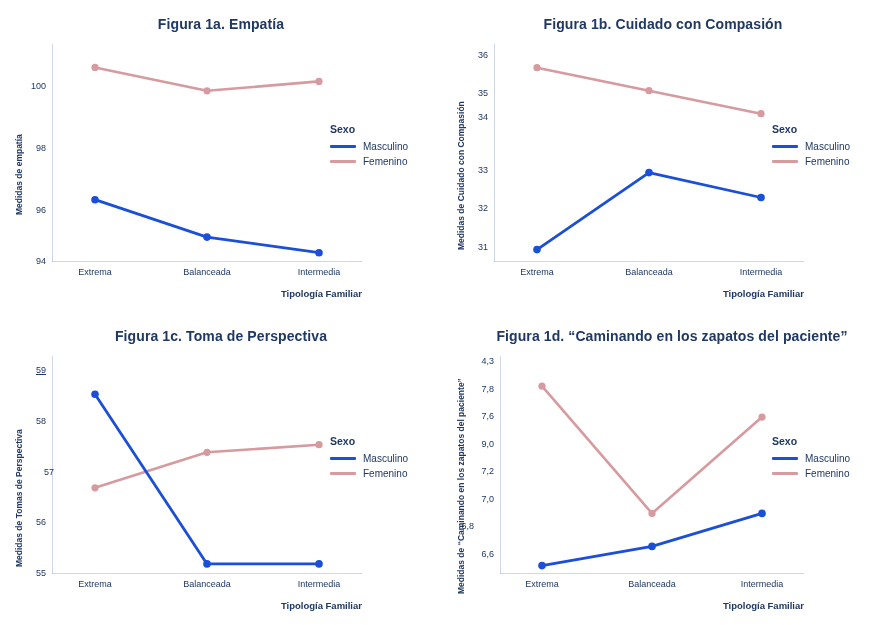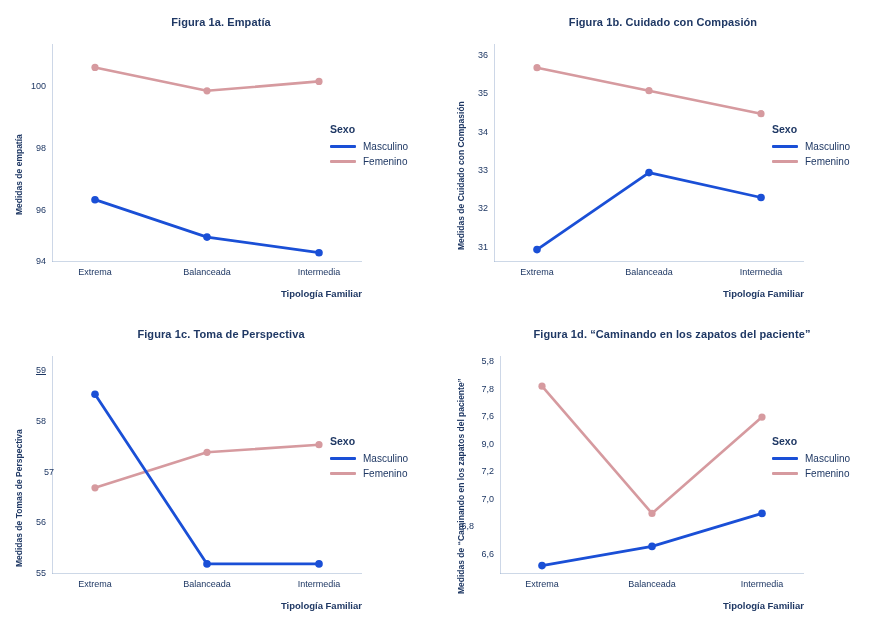--- a/index.html
+++ b/index.html
@@ -24,21 +24,21 @@
   .panel {
     position: relative;
     box-sizing: border-box;
   }
   .panel-title {
     position: absolute;
     top: 16px;
     left: 0;
     width: 100%;
     text-align: center;
-    font-size: 11px;
+    font-size: 14px;
     font-weight: bold;
     color: #1f3864;
     letter-spacing: 0.1px;
   }
   .plot-wrap {
     position: absolute;
   }
   .y-axis-label {
     position: absolute;
     font-size: 8.5px;
@@ -167,21 +167,21 @@
         <circle cx="267" cy="69.7" r="3.6" fill="#d69a9f"></circle>
 
         <polyline points="43,205.6 155,128.6 267,153.5" fill="none" stroke="#1a4fd6" stroke-width="2.8" stroke-linejoin="round" stroke-linecap="round"></polyline>
         <circle cx="43" cy="205.6" r="3.8" fill="#1a4fd6"></circle>
         <circle cx="155" cy="128.6" r="3.8" fill="#1a4fd6"></circle>
         <circle cx="267" cy="153.5" r="3.8" fill="#1a4fd6"></circle>
       </svg>
     </div>
     <div class="tick-y" style="left:14px; top:50px; width:32px;">36</div>
     <div class="tick-y" style="left:14px; top:88px; width:32px;">35</div>
-    <div class="tick-y" style="left:14px; top:127px; width:32px;">34</div>
+    <div class="tick-y" style="left:14px; top:112px; width:32px;">34</div>
     <div class="tick-y" style="left:14px; top:165px; width:32px;">33</div>
     <div class="tick-y" style="left:14px; top:203px; width:32px;">32</div>
     <div class="tick-y" style="left:14px; top:242px; width:32px;">31</div>
     <div class="tick-x" style="left:55px; top:267px; width:80px;">Extrema</div>
     <div class="tick-x" style="left:167px; top:267px; width:80px;">Balanceada</div>
     <div class="tick-x" style="left:279px; top:267px; width:80px;">Intermedia</div>
     <div class="x-axis-label" style="left:52px; top:288px; width:310px;">Tipología Familiar</div>
     <div class="legend" style="left:330px; top:123px;">
       <div class="legend-title">Sexo</div>
       <div class="legend-row">
@@ -261,21 +261,21 @@
         <circle cx="42" cy="30.2" r="3.6" fill="#d69a9f"></circle>
         <circle cx="152" cy="157.4" r="3.6" fill="#d69a9f"></circle>
         <circle cx="262" cy="61.1" r="3.6" fill="#d69a9f"></circle>
 
         <polyline points="42,209.6 152,190.4 262,157.4" fill="none" stroke="#1a4fd6" stroke-width="2.8" stroke-linejoin="round" stroke-linecap="round"></polyline>
         <circle cx="42" cy="209.6" r="3.8" fill="#1a4fd6"></circle>
         <circle cx="152" cy="190.4" r="3.8" fill="#1a4fd6"></circle>
         <circle cx="262" cy="157.4" r="3.8" fill="#1a4fd6"></circle>
       </svg>
     </div>
-    <div class="tick-y" style="left:18px; top:44px; width:34px;">5,8</div>
+    <div class="tick-y" style="left:18px; top:44px; width:34px;">4,3</div>
     <div class="tick-y" style="left:18px; top:72px; width:34px;">7,8</div>
     <div class="tick-y" style="left:18px; top:99px; width:34px;">7,6</div>
     <div class="tick-y" style="left:18px; top:127px; width:34px;">9,0</div>
     <div class="tick-y" style="left:18px; top:154px; width:34px;">7,2</div>
     <div class="tick-y" style="left:18px; top:182px; width:34px;">7,0</div>
     <div class="tick-y" style="left:18px; top:209px; width:14px;">6,8</div>
     <div class="tick-y" style="left:18px; top:237px; width:34px;">6,6</div>
     <div class="tick-x" style="left:60px; top:267px; width:80px;">Extrema</div>
     <div class="tick-x" style="left:170px; top:267px; width:80px;">Balanceada</div>
     <div class="tick-x" style="left:280px; top:267px; width:80px;">Intermedia</div>

